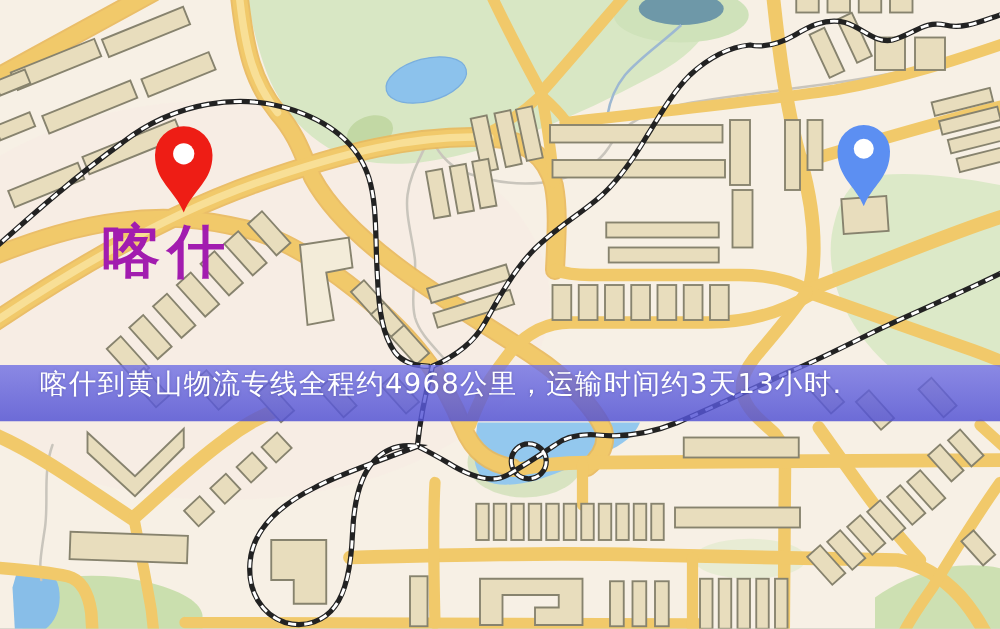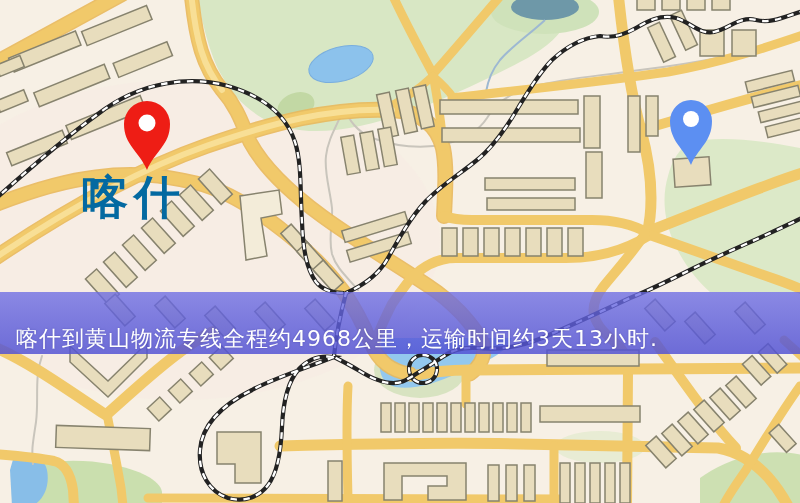--- a/index.html
+++ b/index.html
@@ -1,21 +1,21 @@
 <!DOCTYPE html>
 <html><head>
 <meta charset="utf-8">
 <style>
   html,body{margin:0;padding:0;background:#888;}
   .stage{position:relative;width:800px;height:503px;overflow:hidden;
          font-family:"DejaVu Sans",sans-serif;background:#f7f0e5;}
   .stage svg{position:absolute;left:0;top:0;z-index:1;}
-  .banner{position:absolute;left:0;top:292px;width:800px;height:62px;z-index:3;
+  .banner{position:absolute;left:0;top:292px;width:800px;height:45px;z-index:3;
           background:linear-gradient(rgba(108,108,228,.78),rgba(82,82,212,.84));
-          display:flex;align-items:flex-end;box-sizing:border-box;padding-left:16px;}
+          display:flex;align-items:flex-start;box-sizing:border-box;padding-left:32px;}
   .banner span{color:#fff;font-size:22px;letter-spacing:1px;white-space:nowrap;
                text-shadow:0 0 2px rgba(40,40,120,.35);}
   .city-label{position:absolute;z-index:4;font-weight:bold;line-height:1;white-space:nowrap;}
   .origin-label{left:82px;top:178px;font-size:46px;letter-spacing:6px;}
   .dest-label{left:643px;top:177px;font-size:49px;letter-spacing:13px;}
 </style>
 </head>
 <body>
 
 <div class="stage">
@@ -228,14 +228,14 @@
   <g>
     <path d="M691,165 C684,148 670,142 670,121 A21,21 0 1 1 712,121 C712,142 698,148 691,165 Z" fill="#5c8ff2"></path>
     <circle cx="691" cy="119" r="8" fill="#ffffff"></circle>
   </g>
 </svg>
 
 <div class="banner">
   <span>喀什到黄山物流专线全程约4968公里，运输时间约3天13小时.</span>
 </div>
 
-<div class="city-label origin-label" style="color: #0369a1; font-family: Liberation Mono, monospace;">喀什</div>
+<div class="city-label origin-label" style="color: #a21caf;">喀什</div>
 </div>
 
 </body></html>

